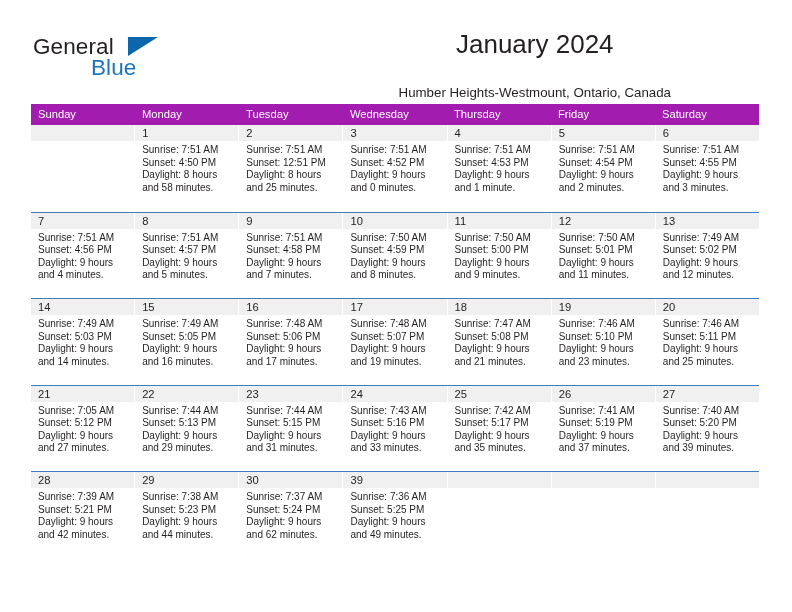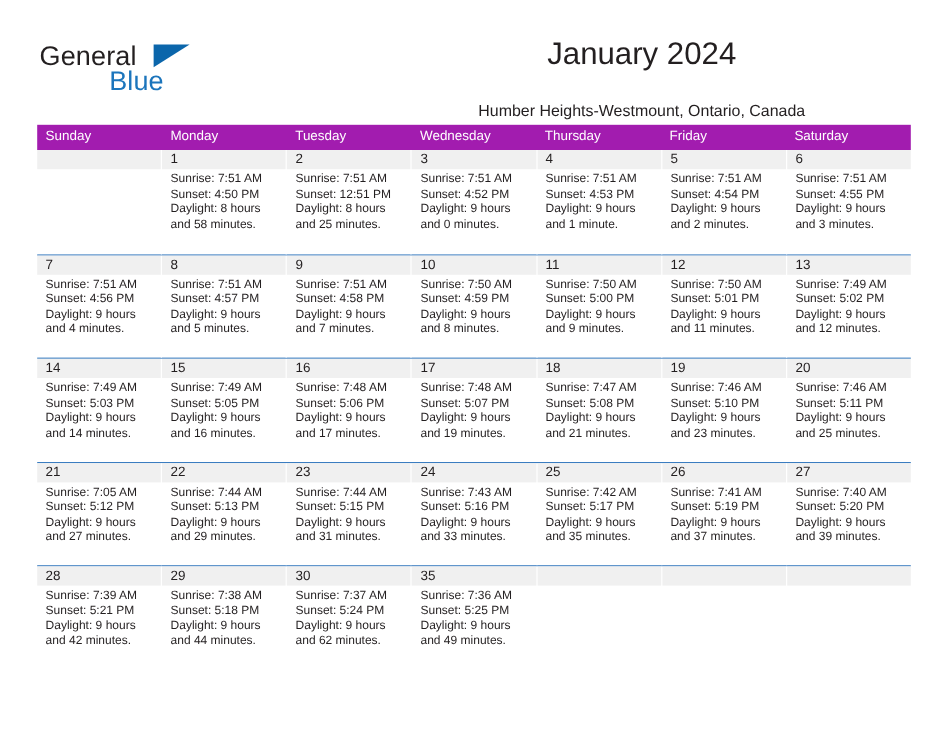--- a/index.html
+++ b/index.html
@@ -440,36 +440,36 @@
               <div>Sunrise: 7:39 AM</div>
               <div>Sunset: 5:21 PM</div>
               <div>Daylight: 9 hours</div>
               <div>and 42 minutes.</div>
             </div>
           </div>
           <div class="day">
             <div class="day-num-bar">29</div>
             <div class="day-lines">
               <div>Sunrise: 7:38 AM</div>
-              <div>Sunset: 5:18 PM</div>
+              <div>Sunset: 5:23 PM</div>
               <div>Daylight: 9 hours</div>
               <div>and 44 minutes.</div>
             </div>
           </div>
           <div class="day">
             <div class="day-num-bar">30</div>
             <div class="day-lines">
               <div>Sunrise: 7:37 AM</div>
               <div>Sunset: 5:24 PM</div>
               <div>Daylight: 9 hours</div>
               <div>and 62 minutes.</div>
             </div>
           </div>
           <div class="day">
-            <div class="day-num-bar">35</div>
+            <div class="day-num-bar">39</div>
             <div class="day-lines">
               <div>Sunrise: 7:36 AM</div>
               <div>Sunset: 5:25 PM</div>
               <div>Daylight: 9 hours</div>
               <div>and 49 minutes.</div>
             </div>
           </div>
           <div class="day empty">
             <div class="day-num-bar"></div>
             <div class="day-lines"></div>

